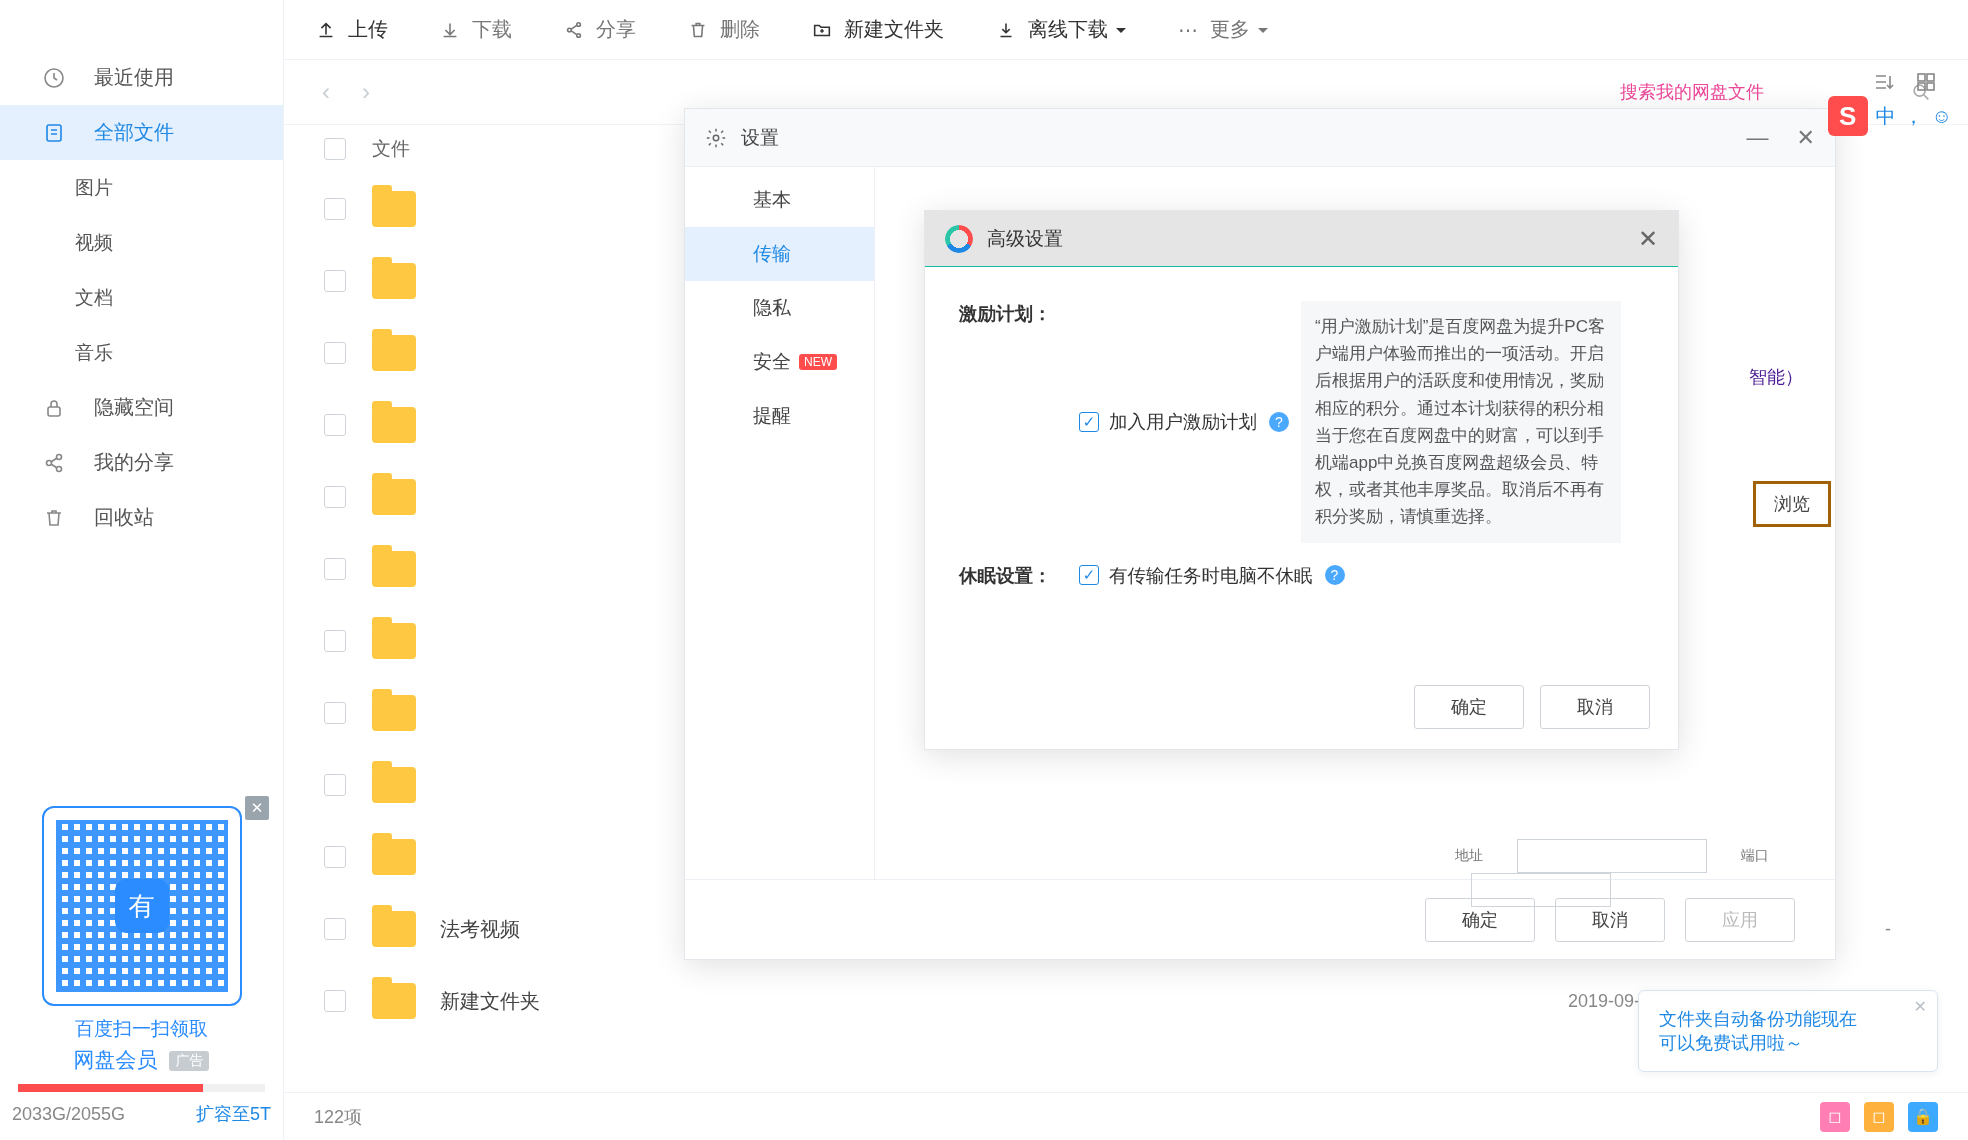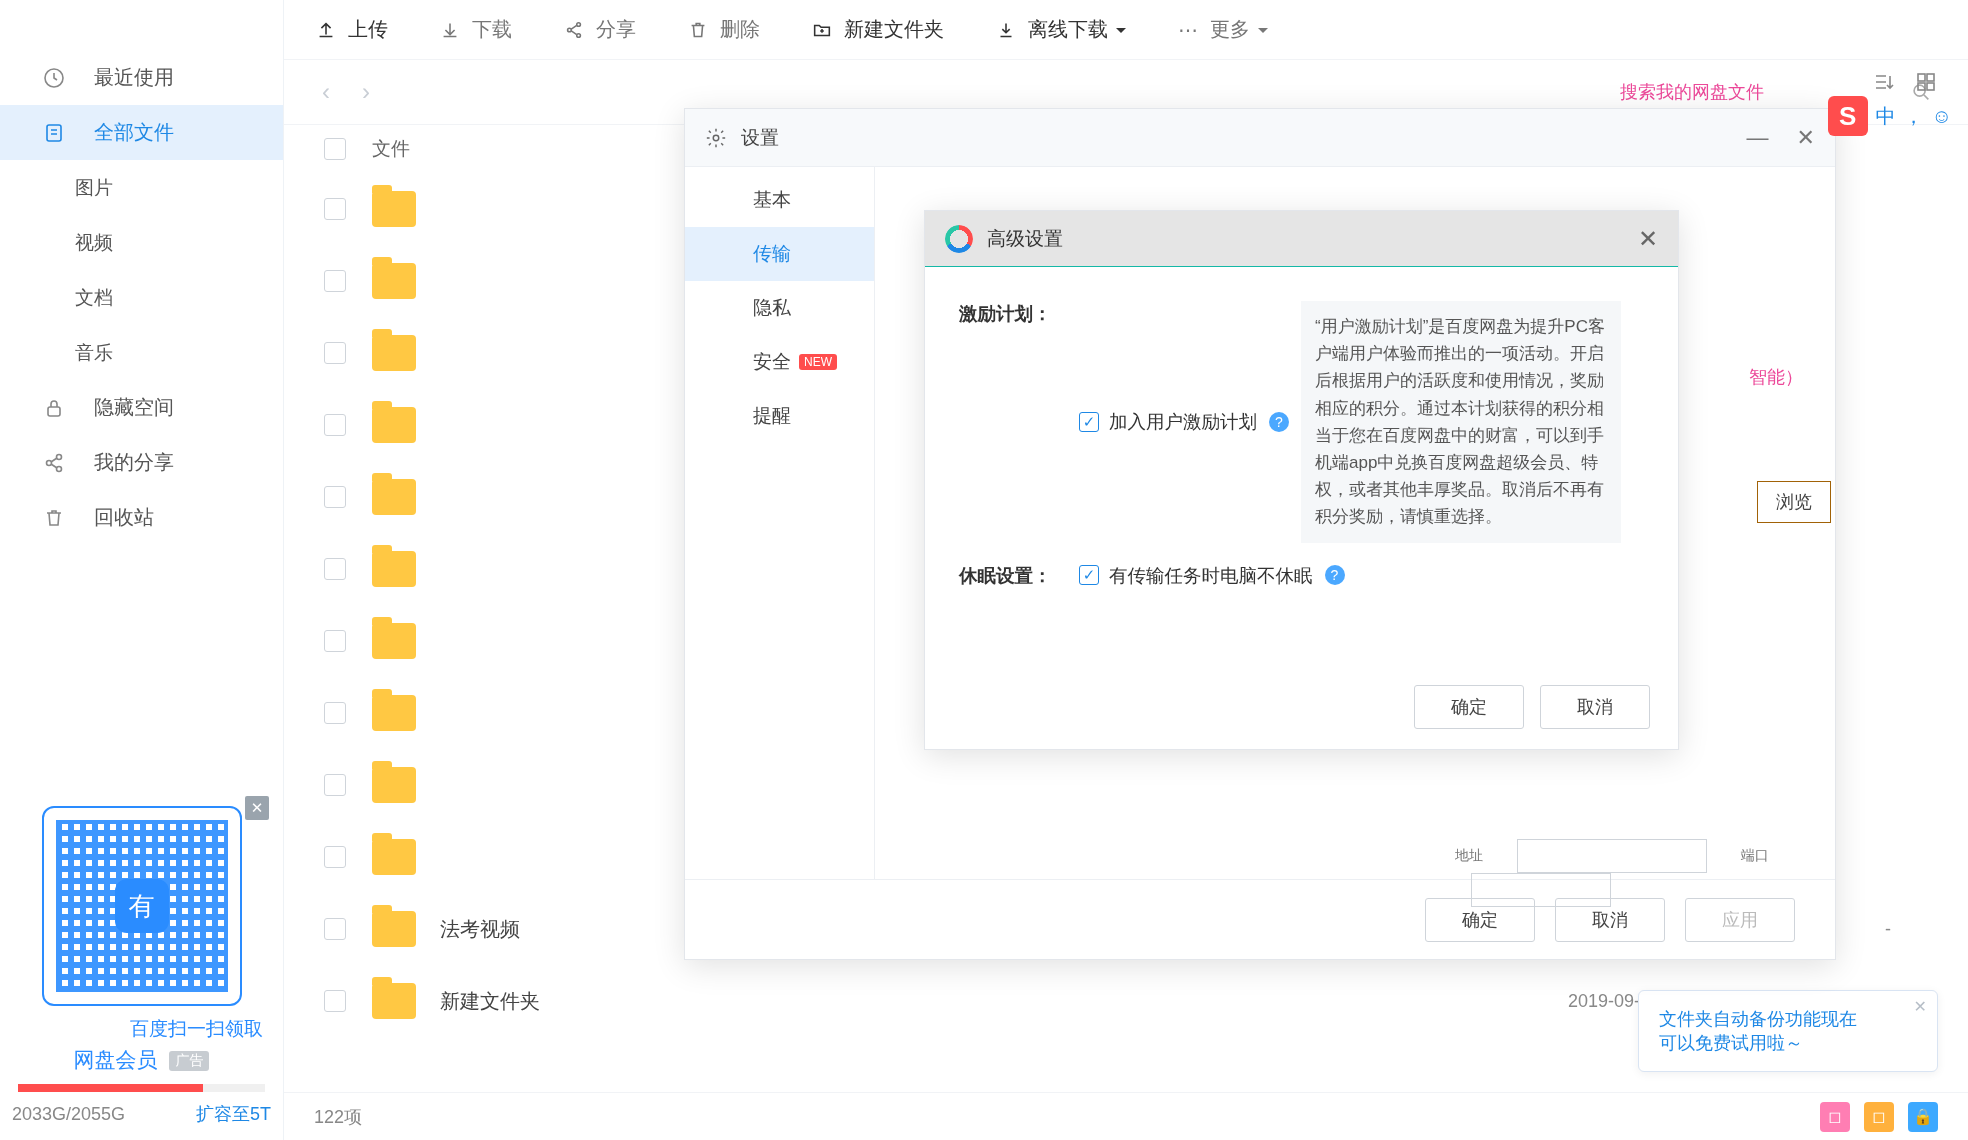--- a/index.html
+++ b/index.html
@@ -13,21 +13,21 @@
 .sidebar-item.sub{padding-left:75px;font-size:19px;}
 .sidebar-item .icon{width:28px;height:28px;margin-right:26px;display:flex;align-items:center;justify-content:center;color:#888;}
 .sidebar-item.active .icon{color:#1e88e5;}
 .sidebar-item svg{stroke:currentColor;fill:none;stroke-width:1.6;}
 
 .promo{padding:14px 20px 10px;position:relative;}
 .promo-close{position:absolute;top:4px;right:14px;width:24px;height:24px;background:#9aa4ad;color:#fff;border-radius:2px;display:flex;align-items:center;justify-content:center;font-size:15px;}
 .qr{width:200px;height:200px;background:#fff;border:2px solid #2a8cff;border-radius:12px;margin:0 auto;position:relative;overflow:hidden;}
 .qr::before{content:"";position:absolute;inset:12px;background:repeating-linear-gradient(0deg,#2a8cff 0 6px,transparent 6px 12px),repeating-linear-gradient(90deg,#2a8cff 0 6px,transparent 6px 12px);opacity:.9;}
 .qr::after{content:"有";position:absolute;top:50%;left:50%;width:54px;height:54px;margin:-27px 0 0 -27px;background:#2a8cff;color:#fff;border-radius:12px;display:flex;align-items:center;justify-content:center;font-size:26px;}
-.promo-text{text-align:right;margin-top:10px;font-size:19px;color:#2a8cff;}
+.promo-text{text-align:center;margin-top:10px;font-size:19px;color:#2a8cff;}
 .promo-text2{text-align:center;font-size:21px;color:#2a8cff;margin-top:4px;}
 .ad-badge{display:inline-block;background:#c7ccd1;color:#fff;font-size:14px;padding:1px 6px;border-radius:3px;margin-left:6px;vertical-align:2px;}
 
 .storage-bar{height:8px;background:linear-gradient(90deg,#ff4d4d 75%,#f0f0f0 75%);margin:0 18px;}
 .sidebar-footer{display:flex;align-items:center;padding:10px 12px 14px;font-size:18px;color:#888;}
 .sidebar-footer .expand{margin-left:auto;color:#1e88e5;}
 
 .main{flex:1;display:flex;flex-direction:column;position:relative;}
 .toolbar{height:60px;display:flex;align-items:center;padding:0 30px;border-bottom:1px solid #f1f3f6;background:#fff;}
 .toolbar-btn{display:flex;align-items:center;margin-right:50px;font-size:20px;color:#777;cursor:pointer;}
@@ -87,21 +87,21 @@
 .adv-row{display:flex;margin-bottom:20px;font-size:18.5px;color:#333;}
 .adv-row .lbl{width:120px;font-weight:600;}
 .adv-row .chkline{display:flex;align-items:center;}
 .adv-row .chkbox{width:20px;height:20px;border:1.5px solid #1e88e5;border-radius:3px;margin-right:10px;display:flex;align-items:center;justify-content:center;background:#fff;}
 .adv-row .chkbox::after{content:"✓";color:#1e88e5;font-size:15px;}
 .adv-row .info{width:20px;height:20px;border-radius:50%;background:#4ba8ff;color:#fff;font-size:14px;display:flex;align-items:center;justify-content:center;margin-left:12px;}
 .adv-tip{width:320px;background:#f5f7f9;padding:12px 14px;font-size:17px;color:#555;line-height:1.6;margin-left:12px;}
 .adv-footer{position:absolute;bottom:20px;right:28px;display:flex;gap:16px;}
 
 .peek-right{position:absolute;right:4px;top:314px;font-size:18px;color:#444;}
-.peek-smart{position:absolute;right:32px;top:198px;font-size:18px;color:#ec4899;}
+.peek-smart{position:absolute;right:32px;top:198px;font-size:18px;color:#4c1d95;}
 
 .ime{position:absolute;right:16px;top:94px;height:44px;display:flex;align-items:center;gap:8px;font-size:20px;color:#1e88e5;}
 .ime .sbox{width:40px;height:40px;background:#ff4d4d;color:#fff;border-radius:6px;display:flex;align-items:center;justify-content:center;font-weight:700;font-size:26px;}
 .hidden-addr{position:absolute;left:770px;top:730px;font-size:14px;color:#777;}
 </style>
 </head>
 <body>
 
 <div class="app">
   <div class="sidebar">
@@ -400,21 +400,21 @@
           <div class="stab">
               <span>安全</span>
               <span class="newb">NEW</span>
             </div>
           <div class="stab">
               <span>提醒</span>
             </div>
         </div>
         <div class="settings-content">
           <span class="peek-smart">智能）</span>
-          <span class="peek-right" style="border:1px solid #a16207;padding:8px 18px;">浏览</span>
+          <span class="peek-right" style="border:3px solid #a16207;padding:8px 18px;">浏览</span>
         </div>
       </div>
       <div class="settings-footer">
         <button class="btn">确定</button>
         <button class="btn">取消</button>
         <button class="btn" disabled="">应用</button>
       </div>
       <div class="hidden-addr">
         <span>地址</span>
         <span style="display:inline-block;width:190px;height:34px;border:1px solid #cfd4da;margin:0 30px;vertical-align:middle;"></span>

